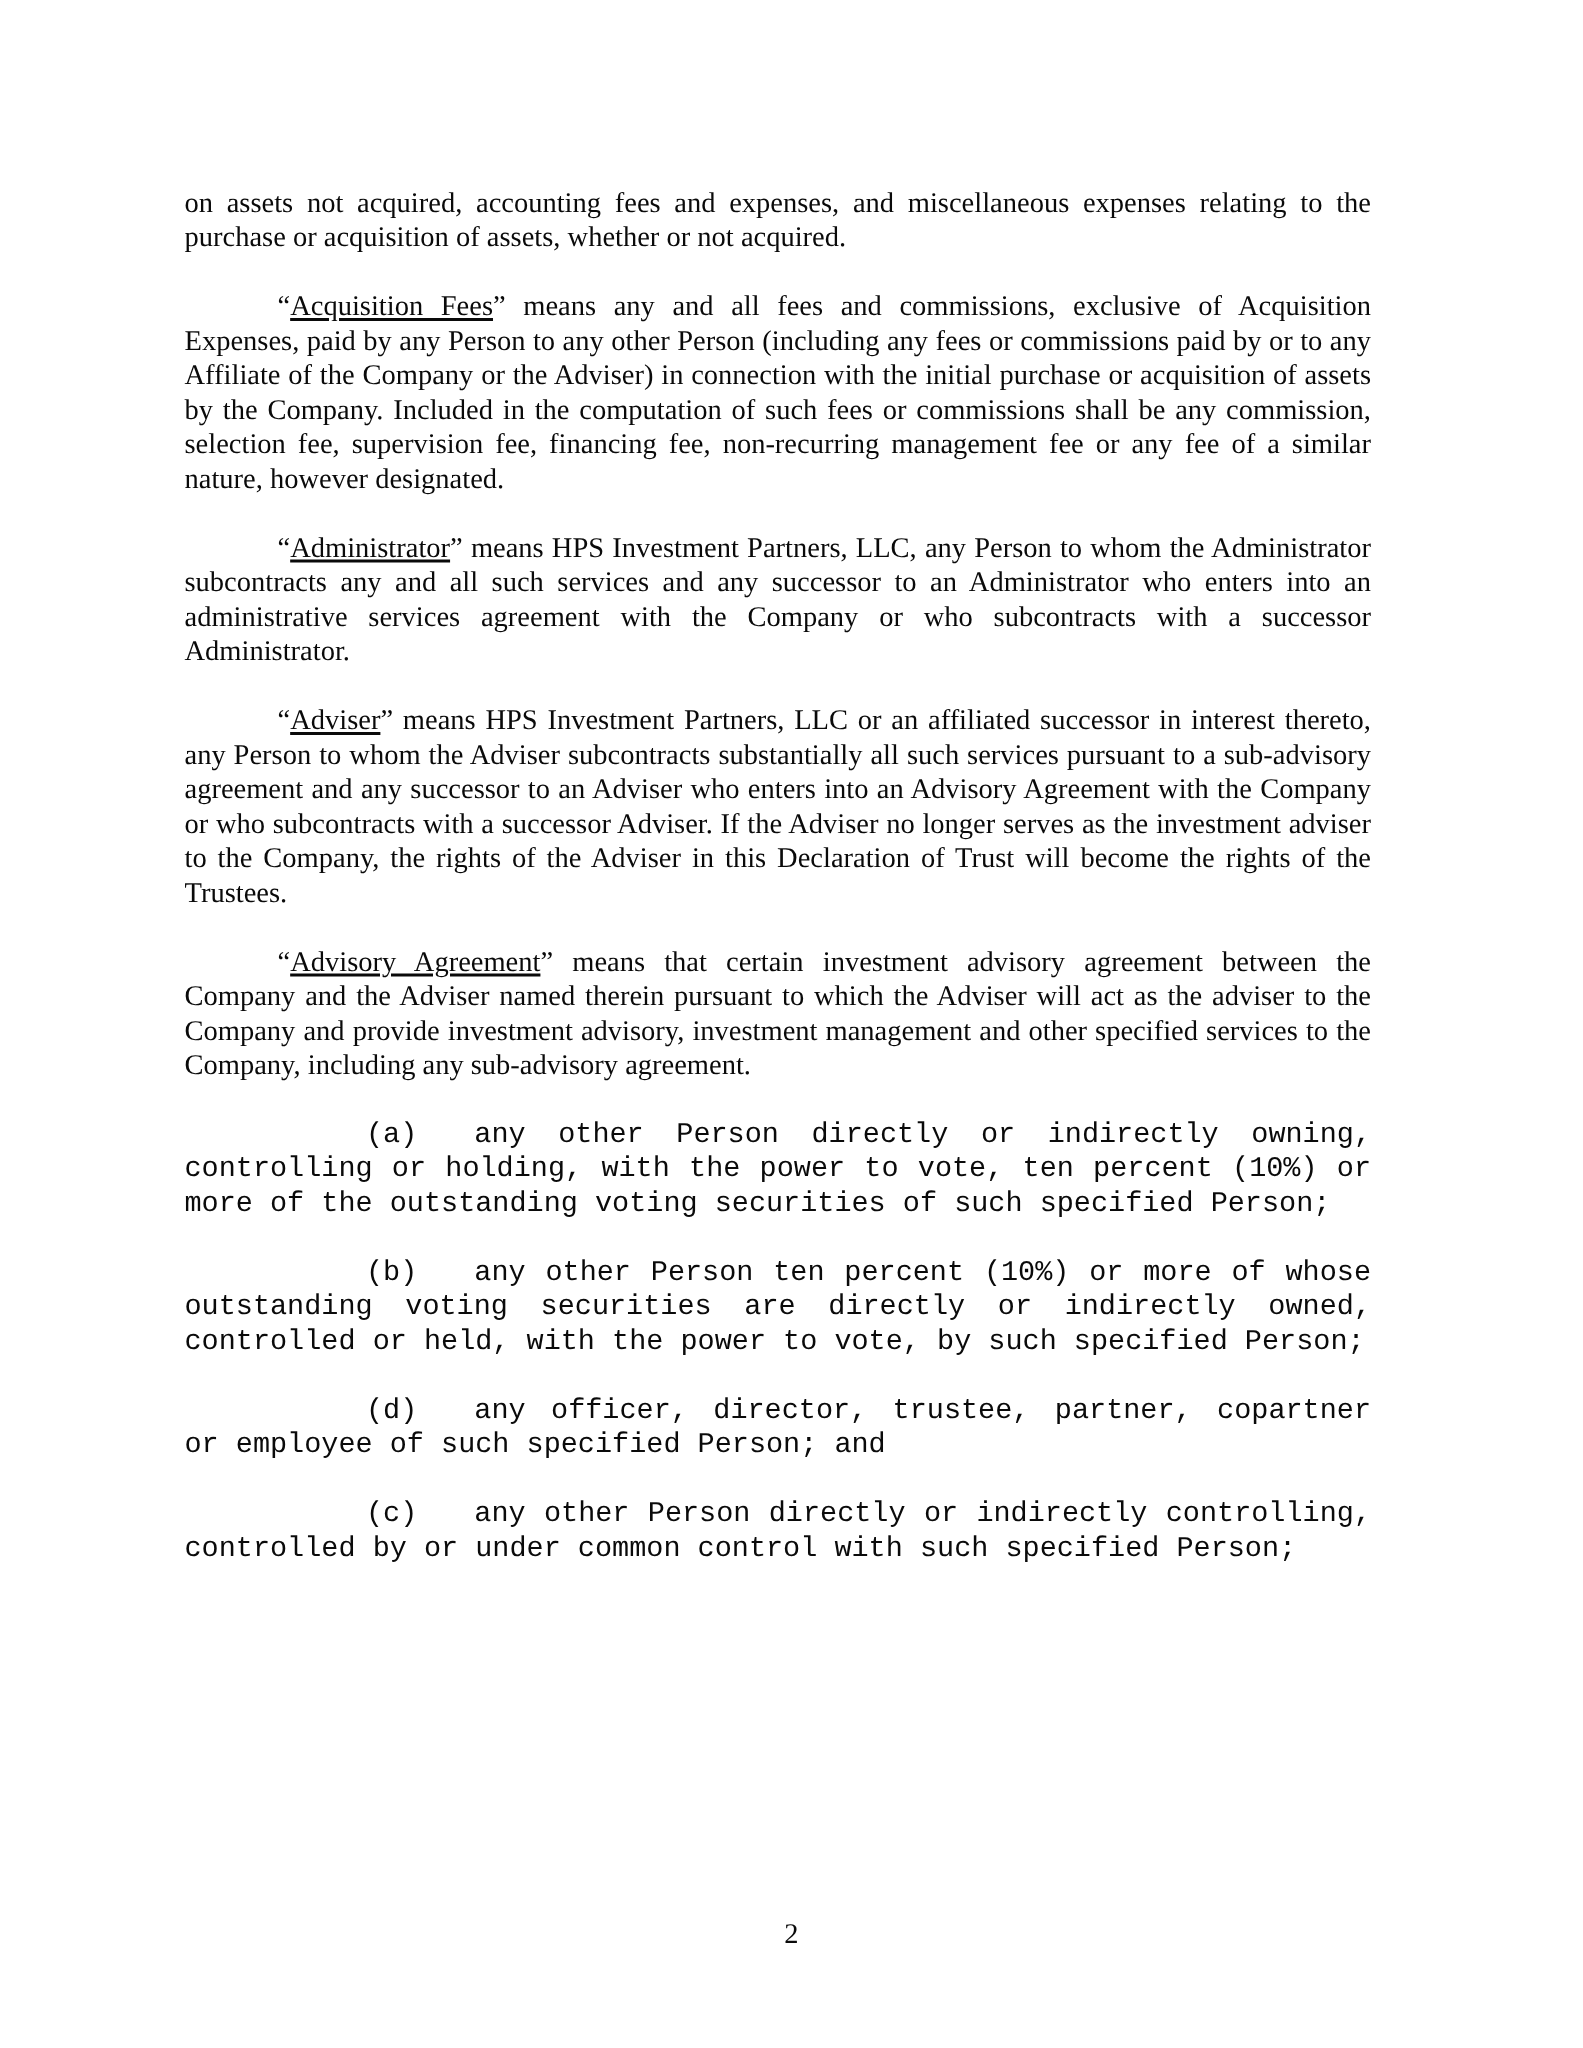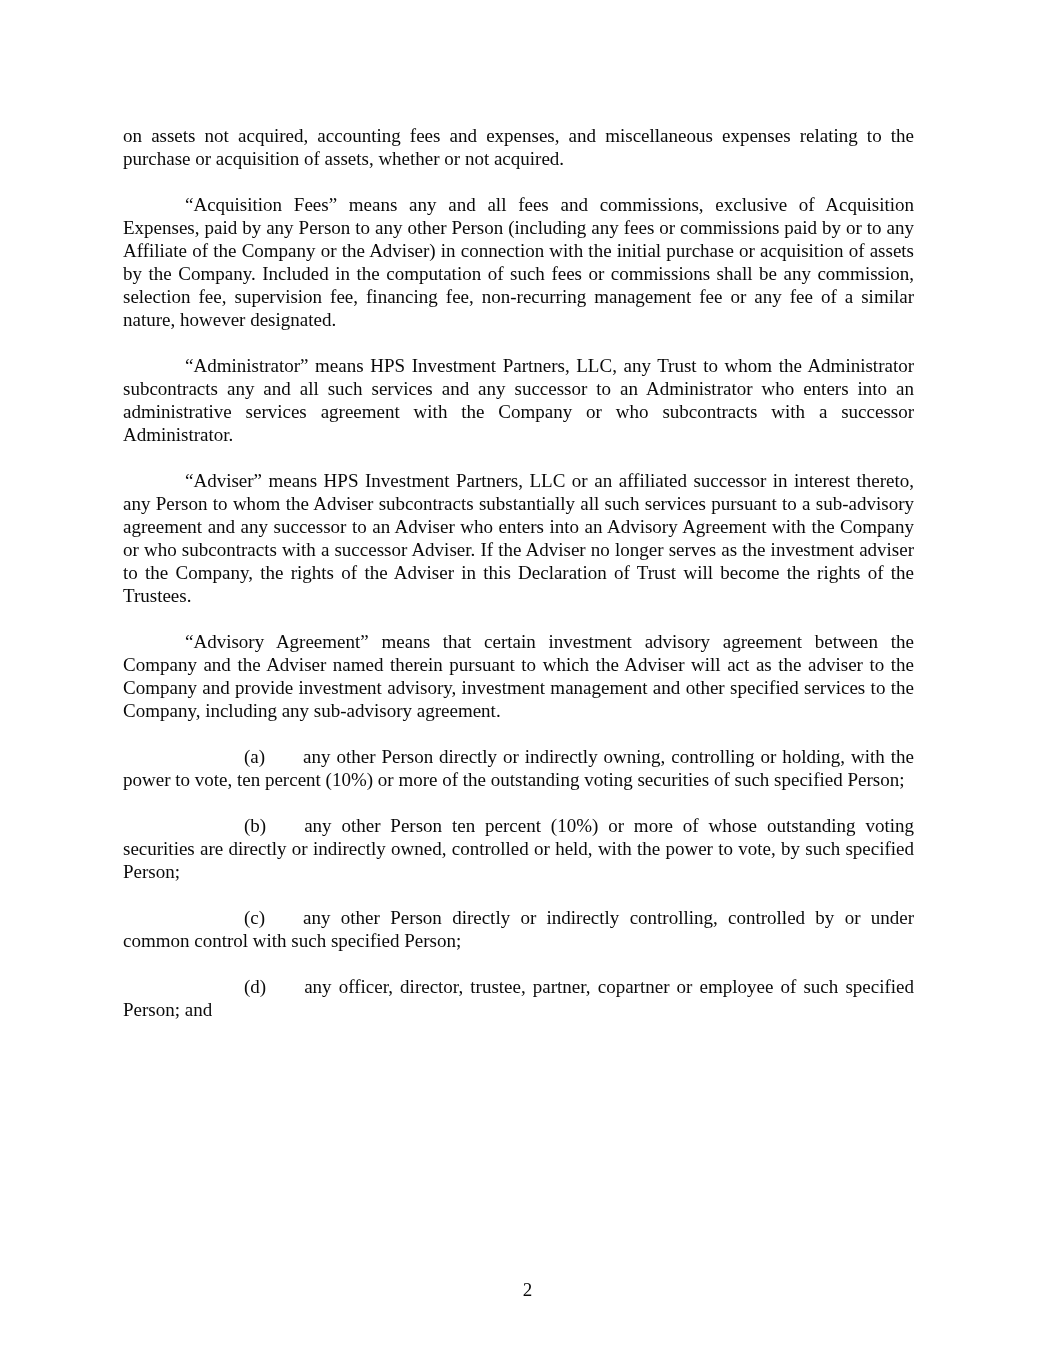--- a/index.html
+++ b/index.html
@@ -26,22 +26,24 @@
   }
   p.para {
     margin: 0 16px 23px 0;
     padding: 0;
   }
   p.para.indent {
     text-indent: 62px;
   }
   p.para.list {
     text-indent: 121px;
+    font-family: Liberation Mono, monospace;
   }
   span.u {
+    text-decoration: underline;
     text-decoration-thickness: 1.5px;
     text-underline-offset: 2px;
   }
   span.tab {
     display: inline-block;
     width: 38px;
   }
   .page-number {
     position: absolute;
     top: 1278px;
@@ -51,22 +53,22 @@
     font-size: 19px;
     line-height: 23px;
   }
 </style>
 </head>
 <body>
 
 <div class="content" id="doc-body">
     <p class="para"><span>on assets not acquired, accounting fees and expenses, and miscellaneous expenses relating to the purchase or acquisition of assets, whether or not acquired.</span></p>
     <p class="para indent"><span>“</span><span class="u">Acquisition Fees</span><span>” means any and all fees and commissions, exclusive of Acquisition Expenses, paid by any Person to any other Person (including any fees or commissions paid by or to any Affiliate of the Company or the Adviser) in connection with the initial purchase or acquisition of assets by the Company. Included in the computation of such fees or commissions shall be any commission, selection fee, supervision fee, financing fee, non-recurring management fee or any fee of a similar nature, however designated.</span></p>
-    <p class="para indent"><span>“</span><span class="u">Administrator</span><span>” means HPS Investment Partners, LLC, any Trust to whom the Administrator subcontracts any and all such services and any successor to an Administrator who enters into an administrative services agreement with the Company or who subcontracts with a successor Administrator.</span></p>
+    <p class="para indent"><span>“</span><span class="u">Administrator</span><span>” means HPS Investment Partners, LLC, any Person to whom the Administrator subcontracts any and all such services and any successor to an Administrator who enters into an administrative services agreement with the Company or who subcontracts with a successor Administrator.</span></p>
     <p class="para indent"><span>“</span><span class="u">Adviser</span><span>” means HPS Investment Partners, LLC or an affiliated successor in interest thereto, any Person to whom the Adviser subcontracts substantially all such services pursuant to a sub-advisory agreement and any successor to an Adviser who enters into an Advisory Agreement with the Company or who subcontracts with a successor Adviser. If the Adviser no longer serves as the investment adviser to the Company, the rights of the Adviser in this Declaration of Trust will become the rights of the Trustees.</span></p>
     <p class="para indent"><span>“</span><span class="u">Advisory Agreement</span><span>” means that certain investment advisory agreement between the Company and the Adviser named therein pursuant to which the Adviser will act as the adviser to the Company and provide investment advisory, investment management and other specified services to the Company, including any sub-advisory agreement.</span></p>
     <p class="para list"><span>(a)</span><span class="tab"></span><span>any other Person directly or indirectly owning, controlling or holding, with the power to vote, ten percent (10%) or more of the outstanding voting securities of such specified Person;</span></p>
     <p class="para list"><span>(b)</span><span class="tab"></span><span>any other Person ten percent (10%) or more of whose outstanding voting securities are directly or indirectly owned, controlled or held, with the power to vote, by such specified Person;</span></p>
+    <p class="para list"><span>(d)</span><span class="tab"></span><span>any officer, director, trustee, partner, copartner or employee of such specified Person; and</span></p>
     <p class="para list"><span>(c)</span><span class="tab"></span><span>any other Person directly or indirectly controlling, controlled by or under common control with such specified Person;</span></p>
-    <p class="para list"><span>(d)</span><span class="tab"></span><span>any officer, director, trustee, partner, copartner or employee of such specified Person; and</span></p>
   </div>
 
 <div class="page-number">2</div>
 
 </body></html>

